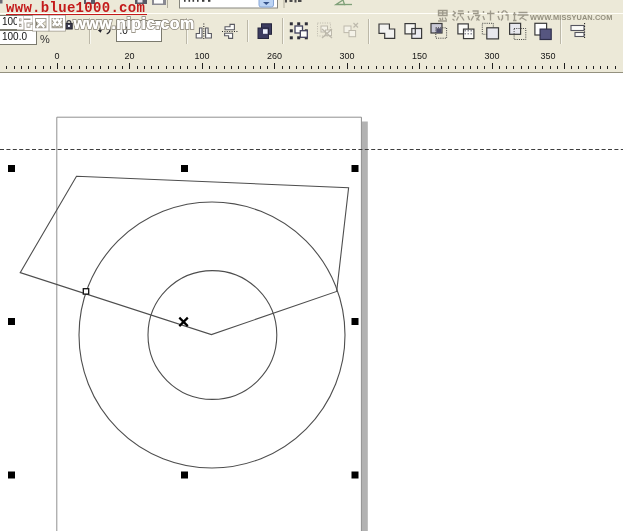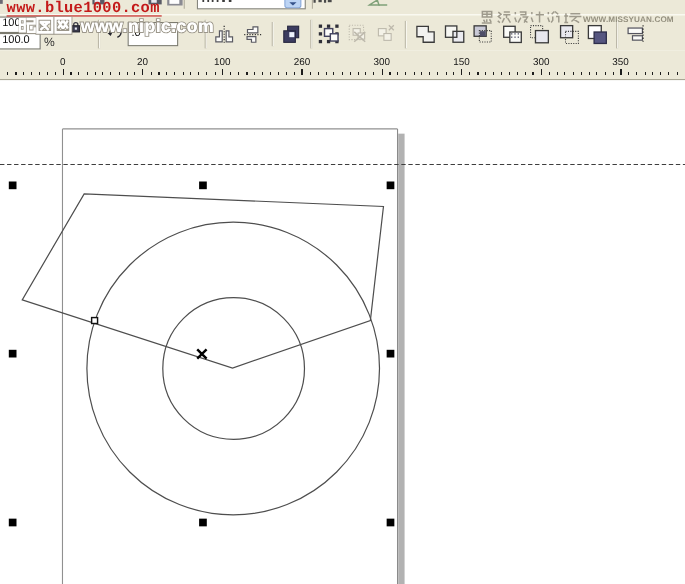--- a/index.html
+++ b/index.html
@@ -248,21 +248,21 @@
     </g>
   <line x1="0" y1="26.5" x2="623" y2="26.5" stroke="#94917f"></line>
 </svg>
 <div class="rnum" style="left:57px">0</div>
 <div class="rnum" style="left:129.5px">20</div>
 <div class="rnum" style="left:202px">100</div>
 <div class="rnum" style="left:274.5px">260</div>
 <div class="rnum" style="left:347px">300</div>
 <div class="rnum" style="left:419.5px">150</div>
 <div class="rnum" style="left:492px">300</div>
-<div class="rnum" style="left:564px">350</div>
+<div class="rnum" style="left:548px">350</div>
 
 <svg class="abs" style="left:0;top:73px" width="623" height="458" viewBox="0 0 623 458">
 
   <line x1="56.8" y1="44.2" x2="361.4" y2="44.2" stroke="#909090"></line>
   <line x1="56.8" y1="44.2" x2="56.8" y2="458" stroke="#909090"></line>
   <line x1="361.4" y1="44.2" x2="361.4" y2="458" stroke="#8a8a8a"></line>
   <rect x="362" y="48.5" width="5.8" height="409.5" fill="#b2b2b2"></rect>
 
   <line x1="0" y1="76.5" x2="623" y2="76.5" stroke="#3e3e3e" stroke-dasharray="4,2.4"></line>
 

